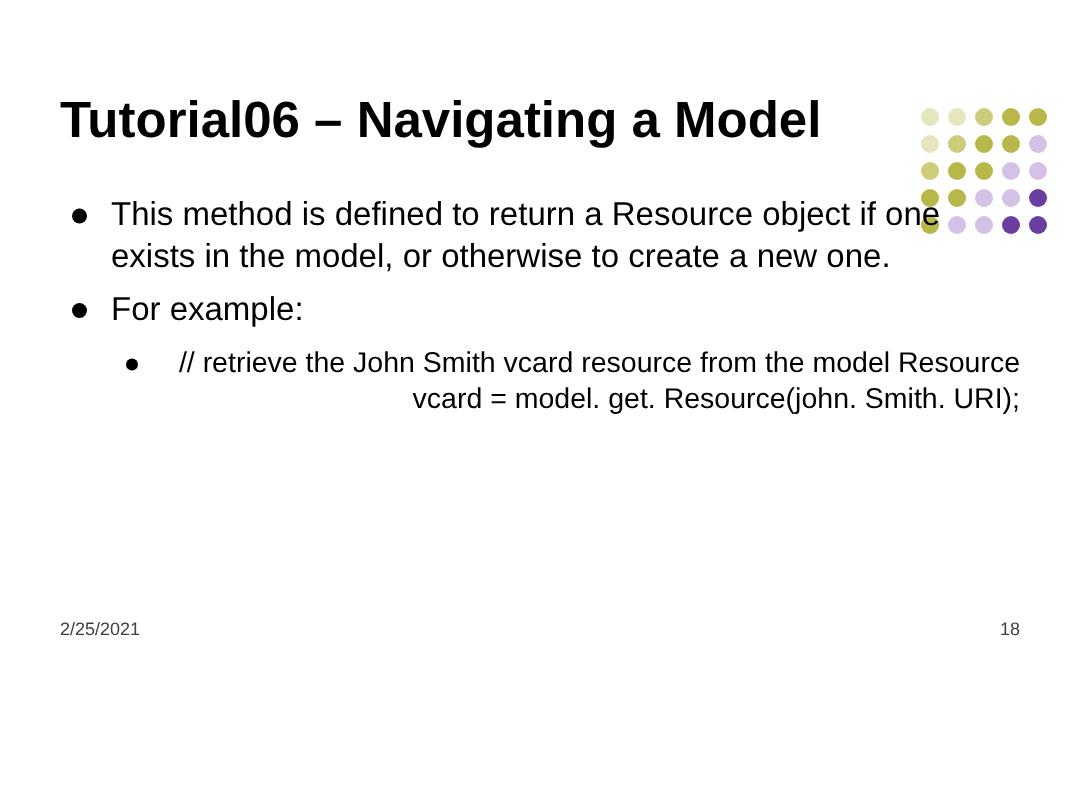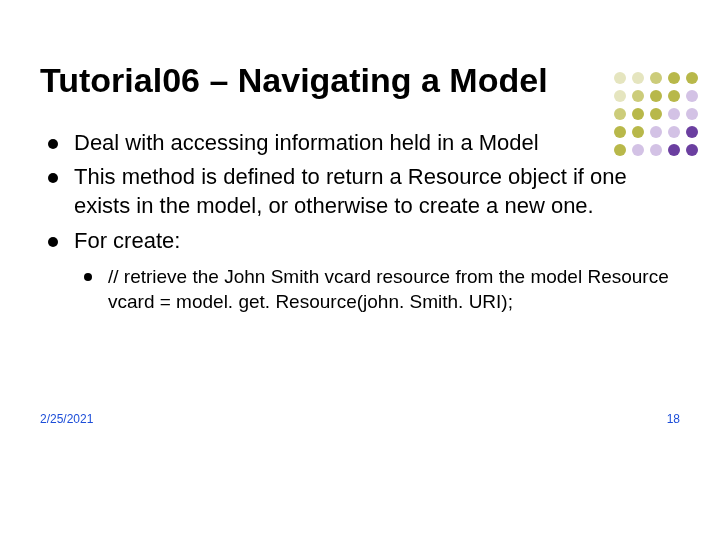--- a/index.html
+++ b/index.html
@@ -45,20 +45,21 @@
     border-radius: 50%;
     background: #000;
     position: absolute;
     left: 8px;
     top: 10px;
   }
   ul.sub {
     list-style: none;
     margin: 10px 0 0 0;
     padding: 0;
+    text-align: right;
   }
   ul.sub > li {
     position: relative;
     padding-left: 34px;
     font-size: 19px;
     line-height: 1.3;
   }
   ul.sub > li::before {
     content: "";
     width: 8px;
@@ -68,21 +69,21 @@
     position: absolute;
     left: 10px;
     top: 8px;
   }
   .footer {
     position: absolute;
     left: 40px;
     right: 40px;
     bottom: 14px;
     font-size: 12px;
-    color: #1d4ed8;
+    color: #404040;
     display: flex;
     justify-content: space-between;
   }
   .dot-grid {
     position: absolute;
     top: 72px;
     right: 20px;
     display: grid;
     grid-template-columns: repeat(5, 14px);
     grid-template-rows: repeat(5, 14px);
@@ -125,24 +126,23 @@
     <span style="background: rgb(184, 184, 74);"></span>
       <span style="background: rgb(211, 194, 229);"></span>
       <span style="background: rgb(211, 194, 229);"></span>
       <span style="background: rgb(107, 63, 160);"></span>
       <span style="background: rgb(107, 63, 160);"></span>
   </div>
 
   <h1 class="title">Tutorial06 – Navigating a Model</h1>
 
   <ul class="bullets">
-    <li>Deal with accessing information held in a Model</li>
     <li>This method is defined to return a Resource object if one exists in the model, or otherwise to create a new one.</li>
     <li>
-      <span>For create:</span>
+      <span>For example:</span>
       <ul class="sub">
         <li>// retrieve the John Smith vcard resource from the model Resource vcard = model. get. Resource(john. Smith. URI);</li>
       </ul>
     </li>
   </ul>
 
   <div class="footer">
     <span>2/25/2021</span>
     <span>18</span>
   </div>

